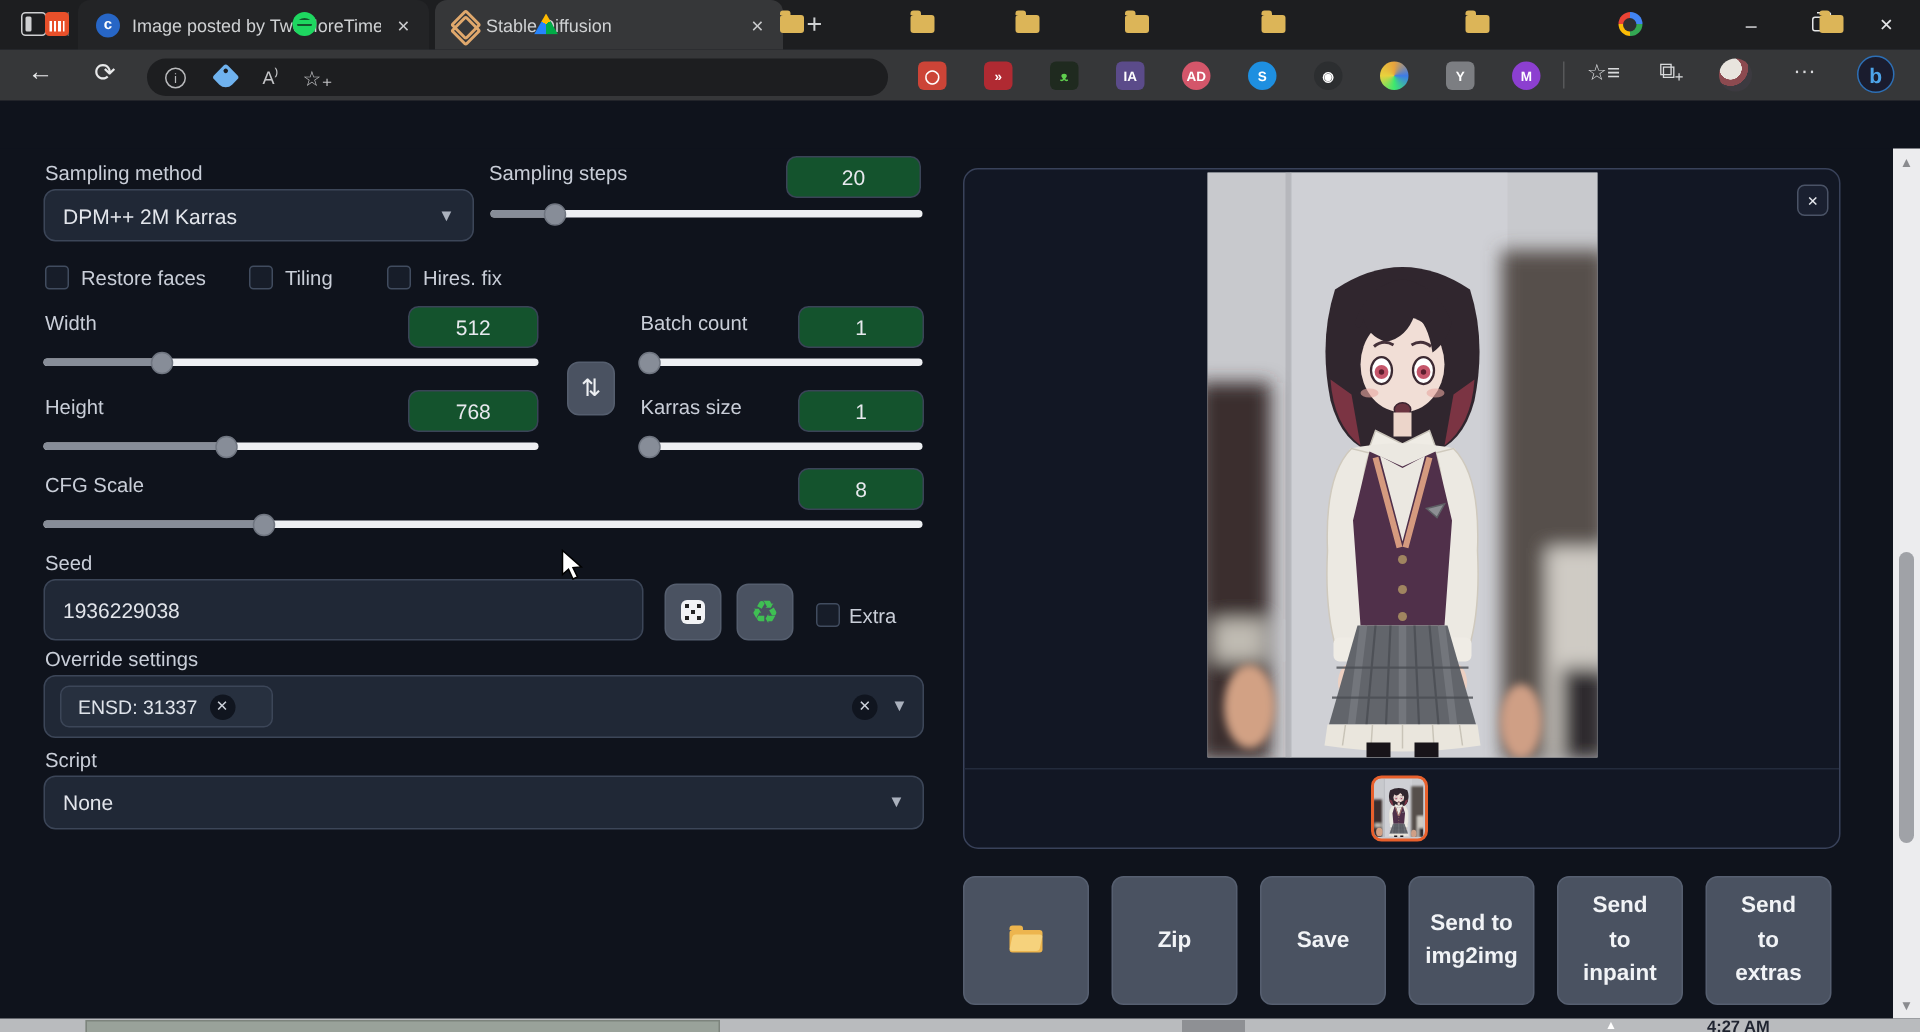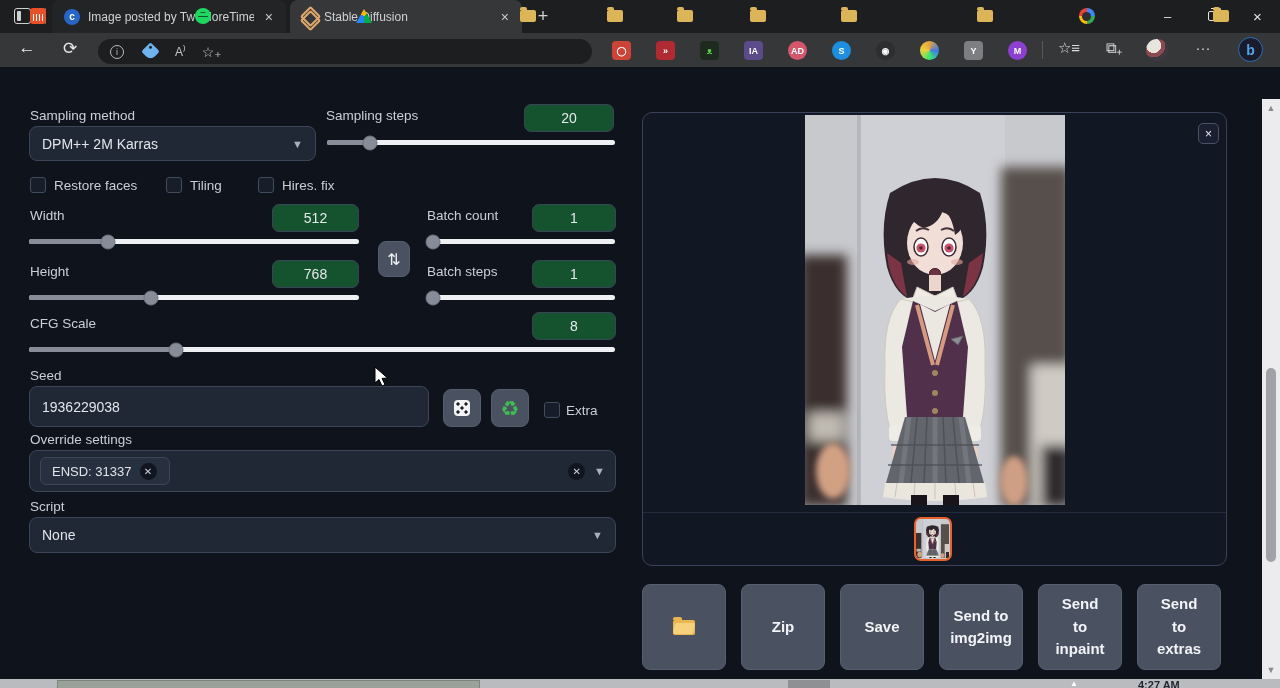--- a/index.html
+++ b/index.html
@@ -91,21 +91,21 @@
     display:flex; align-items:center; justify-content:center; color:#eef0f3; }
   .die { width:16px; height:16px; background:#f2f3f5; border-radius:4px; position:relative; }
   .die::before { content:""; position:absolute; inset:0;
     background:radial-gradient(circle 1.6px at 4px 4px,#222 98%,transparent),
                radial-gradient(circle 1.6px at 12px 4px,#222 98%,transparent),
                radial-gradient(circle 1.6px at 8px 8px,#222 98%,transparent),
                radial-gradient(circle 1.6px at 4px 12px,#222 98%,transparent),
                radial-gradient(circle 1.6px at 12px 12px,#222 98%,transparent); }
   .recycle { color:#3fbf53; font-size:21px; line-height:1; }
   .chip { position:absolute; left:8px; top:7px; height:28px; background:#27303f; border:1px solid #3c4658; border-radius:6px;
-    display:flex; align-items:center; gap:8px; padding:0 12px 0 11px; font-size:13px; color:#dfe3ea; }
+    display:flex; align-items:center; gap:8px; padding:0 24px 0 11px; font-size:13px; color:#dfe3ea; }
   .chip-x, .box-x { width:17px; height:17px; border-radius:50%; background:#10151f; color:#cdd2db; font-size:10px;
     display:flex; align-items:center; justify-content:center; }
 
   #panel { left:642px; top:13px; width:585px; height:454px; background:#121724; border:1px solid #39425a; border-radius:10px; }
   #genimg { left:162px; top:2px; width:260px; height:390px; background:#c8c9cd; }
   .panel-close { left:555px; top:10px; width:21px; height:21px; background:#1a2030; border:1px solid #4a5366;
     border-radius:5px; color:#e7e9ee; font-size:12px; display:flex; align-items:center; justify-content:center; }
   .thumb { left:271px; top:404px; width:38px; height:44px; border:2.5px solid #e8602c; border-radius:7px;
     overflow:hidden; background:#c8c9cd; }
   .panel-divider { left:0px; top:399px; width:583px; height:1px; background:#232b3c; }
@@ -346,21 +346,21 @@
     <div class="toolbtn" style="left:378px;top:142px;width:32px;height:36px;font-size:16px">
         <span>⇅</span>
       </div>
 
     <div class="lbl" style="left:30px;top:165px">Height</div>
     <div class="numbox" style="left:272px;top:161px;width:87px">768</div>
     <div class="slider" style="left:29px;top:196px;width:330px">
       <div class="fill" style="width: 37%;"></div>
       <div class="knob" style="left: 37%;"></div>
     </div>
-    <div class="lbl" style="left:427px;top:165px">Batch steps</div>
+    <div class="lbl" style="left:427px;top:165px">Karras size</div>
     <div class="numbox" style="left:532px;top:161px;width:84px">1</div>
     <div class="slider" style="left:427px;top:196px;width:188px">
       <div class="fill" style="width: 3%;"></div>
       <div class="knob" style="left: 3%;"></div>
     </div>
 
     <div class="lbl" style="left:30px;top:217px">CFG Scale</div>
     <div class="numbox" style="left:532px;top:213px;width:84px">8</div>
     <div class="slider" style="left:29px;top:248px;width:586px">
       <div class="fill" style="width: 25%;"></div>

